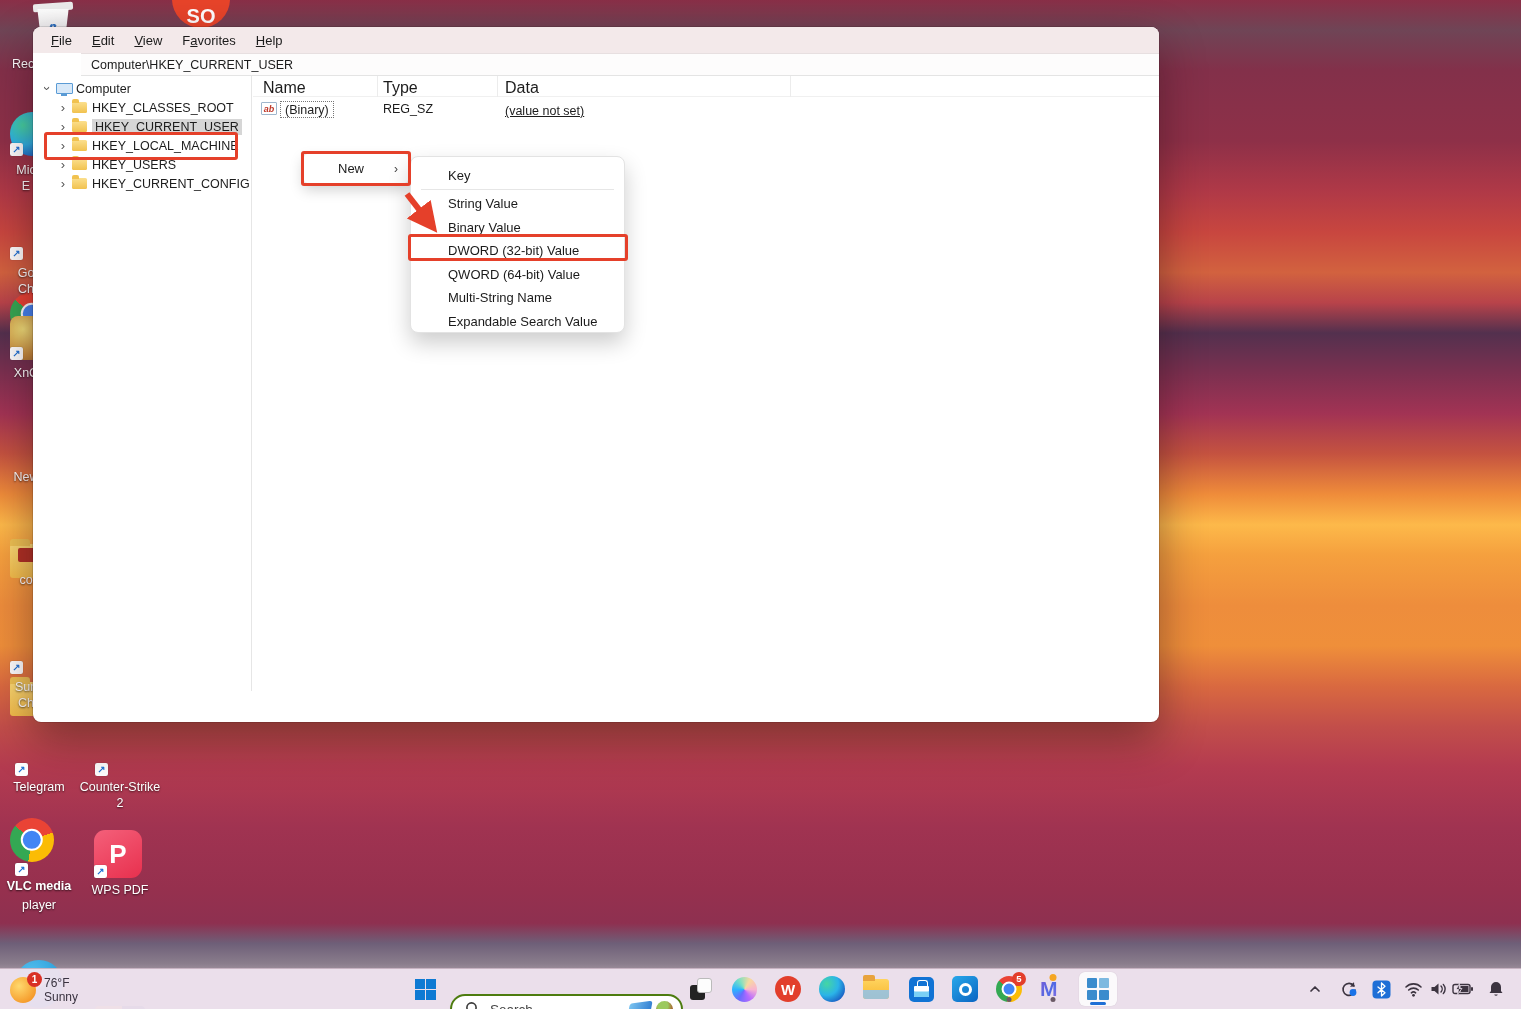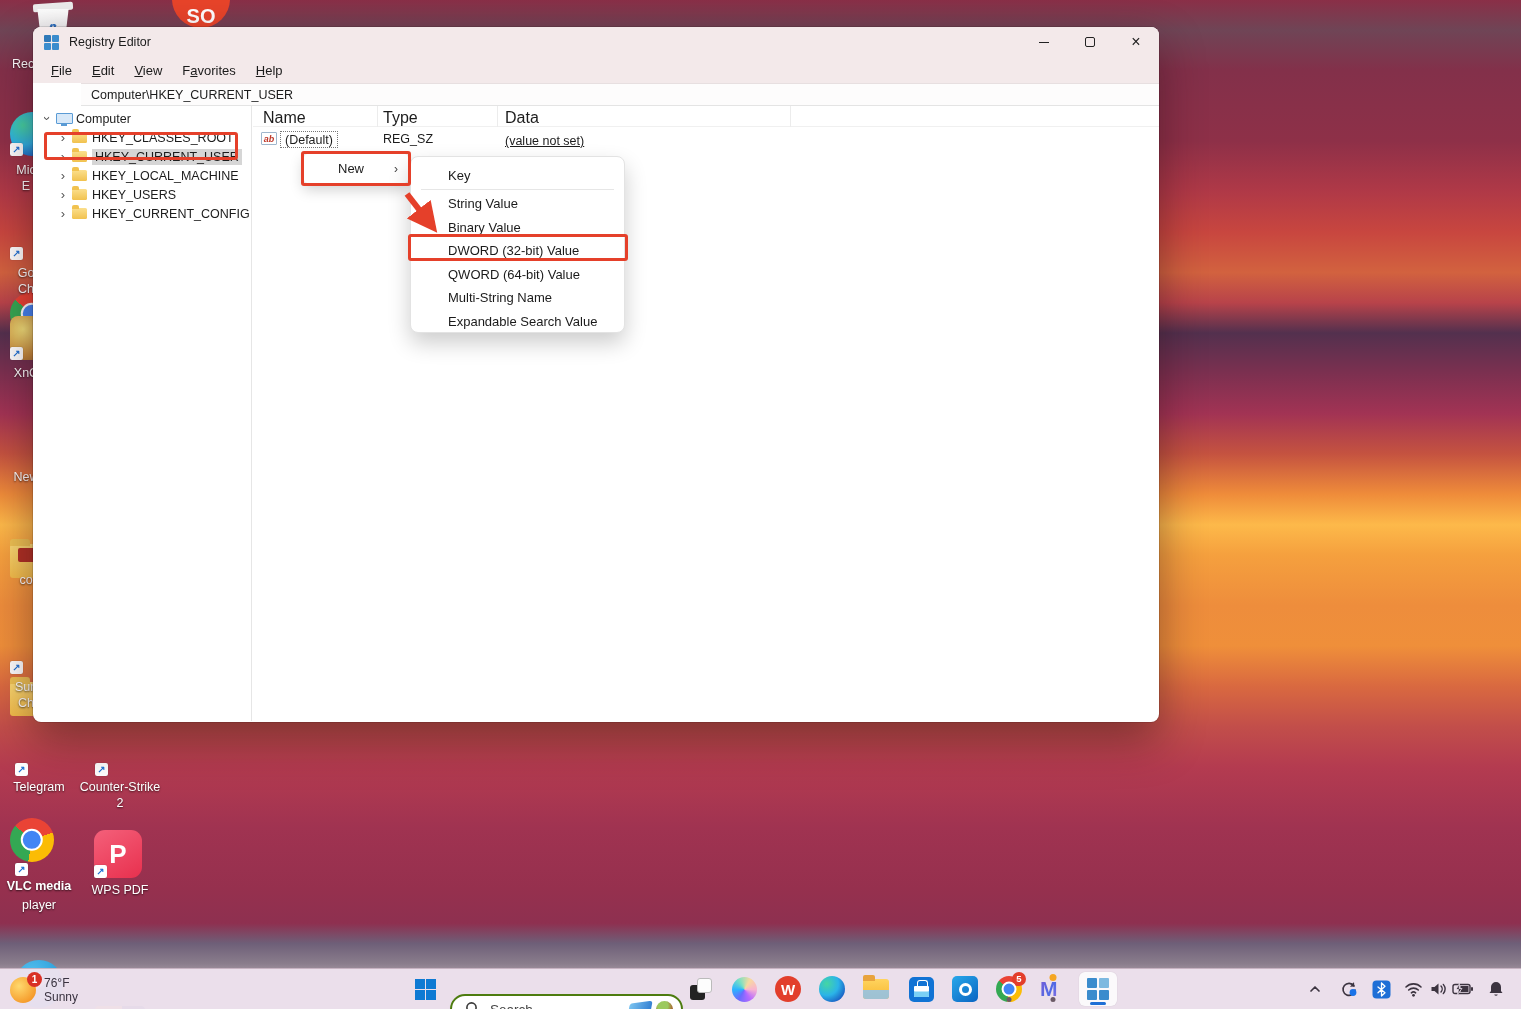--- a/index.html
+++ b/index.html
@@ -215,38 +215,20 @@
     <div class="dt-label c" style="left:6px; top:879px; width:66px;font-weight:bold;">VLC media</div>
     <div class="dt-label c" style="left:6px; top:898px; width:66px;">player</div>
   </div>
   <div>
     <div class="dicon wpspdf" style="left:94px; top:830px; width:48px; height:48px;">P</div>
     <div class="shortcut" style="left:94px; top:865px;">↗</div>
     <div class="dt-label c" style="left:78px; top:883px; width:84px;">WPS PDF</div>
   </div>
 
   <div class="win">
-    <div class="titlebar">
-      <div class="regedit-ico">
-          <i></i>
-          <i></i>
-          <i></i>
-          <i></i>
-        </div>
-      <div class="title-txt">Registry Editor</div>
-      <div class="win-controls">
-        <div class="wc wc-min">
-            <i></i>
-          </div>
-        <div class="wc wc-max">
-            <i></i>
-          </div>
-        <div class="wc wc-close">×</div>
-      </div>
-    </div>
     <div class="menubar">
       <div class="menu-item"><span></span><span class="u">F</span><span>ile</span></div>
       <div class="menu-item"><span></span><span class="u">E</span><span>dit</span></div>
       <div class="menu-item"><span></span><span class="u">V</span><span>iew</span></div>
       <div class="menu-item"><span>F</span><span class="u">a</span><span>vorites</span></div>
       <div class="menu-item"><span></span><span class="u">H</span><span>elp</span></div>
     </div>
     <div class="addressbar">
       <span>Computer\HKEY_CURRENT_USER</span>
     </div>
@@ -287,21 +269,21 @@
         <div class="lhead">
           <span style="left:10px;">Name</span>
           <span style="left:130px;">Type</span>
           <span style="left:252px;">Data</span>
           <i class="vline" style="left:124px;"></i>
           <i class="vline" style="left:244px;"></i>
           <i class="vline" style="left:537px;"></i>
         </div>
         <div class="lrow">
           <span class="ab-ico">ab</span>
-          <span class="defbox">(Default)</span>
+          <span class="defbox">(Binary)</span>
           <span style="position:absolute; left:130px; top:2px;">REG_SZ</span>
           <span style="position:absolute; left:252px; top:4px;text-decoration:underline;">(value not set)</span>
         </div>
       </div>
     </div>
   </div>
 
   <div class="ctx-new">
     <span>New</span>
     <span class="arr">›</span>

